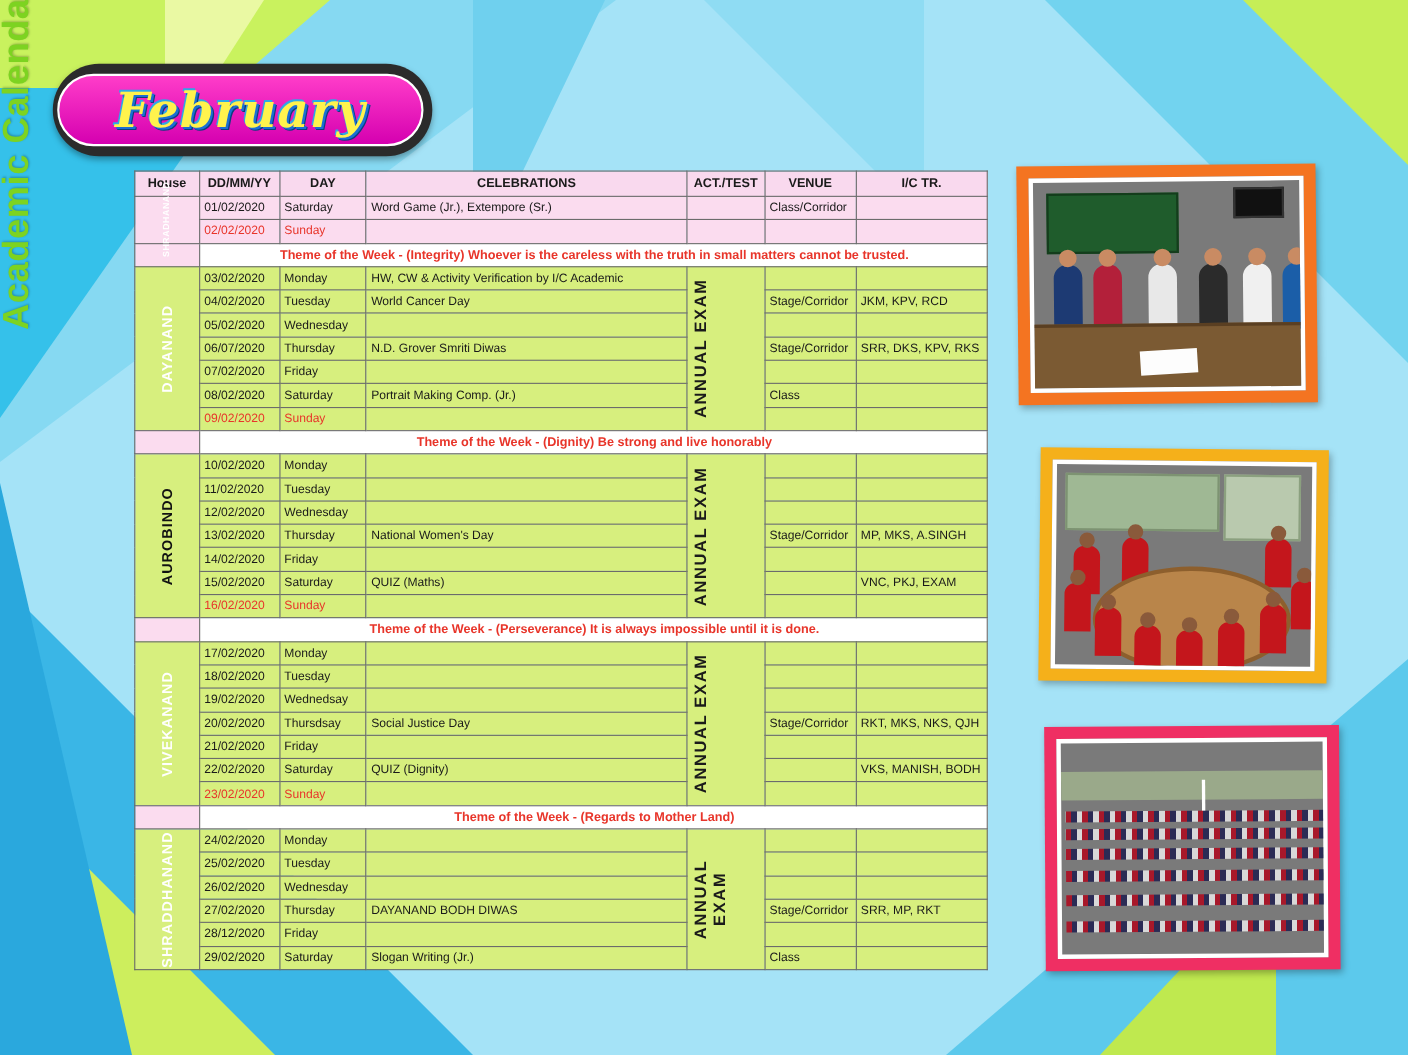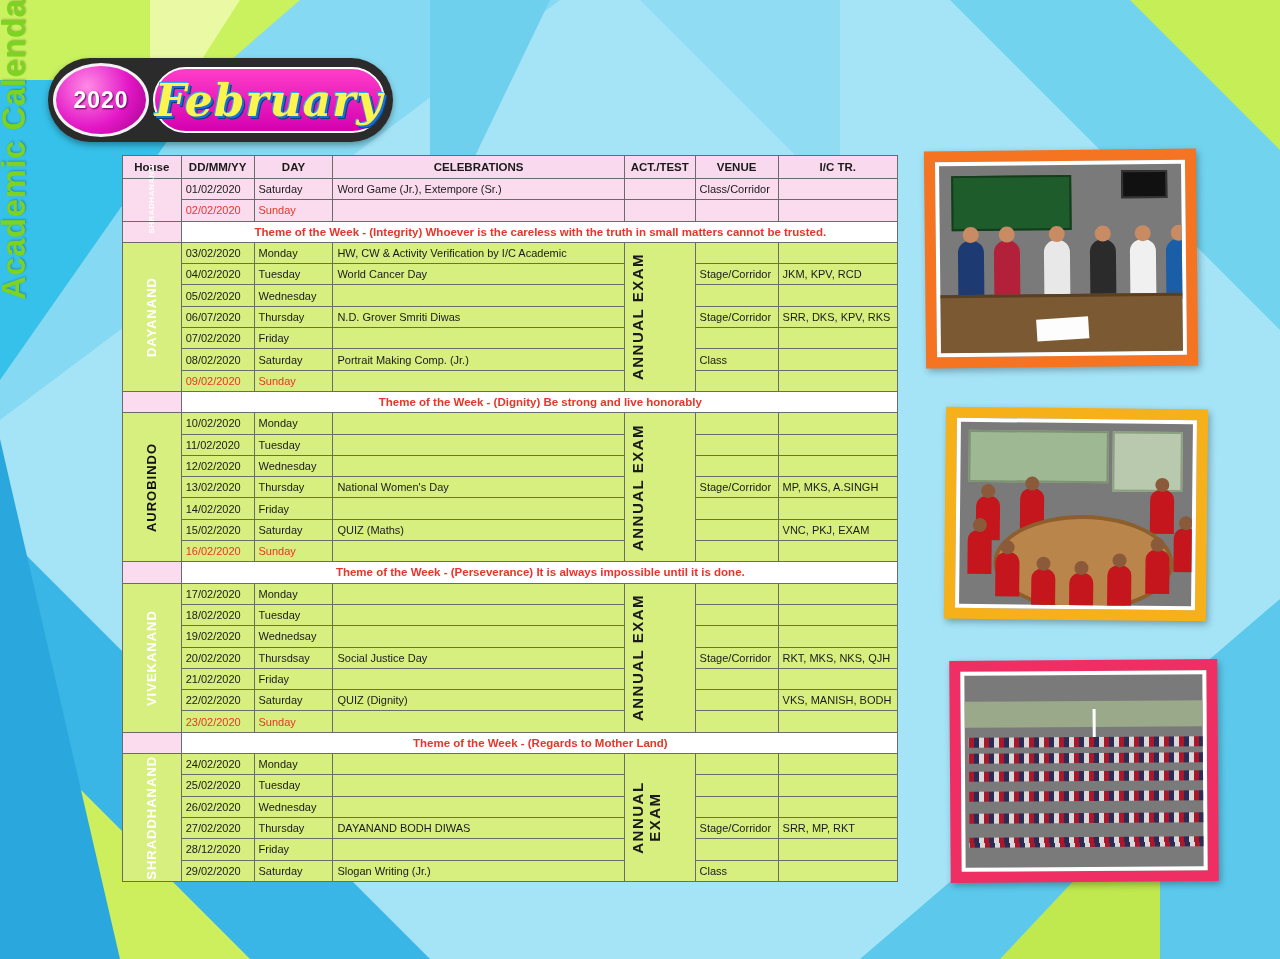--- a/index.html
+++ b/index.html
@@ -184,21 +184,20 @@
   <i class="b5"></i>
     <i class="b6"></i>
     <i class="b7"></i>
   <i class="b8"></i>
     <i class="b9"></i>
     <i class="b10"></i>
     <i class="b11"></i>
 </div>
 
 <div class="month-badge">
-  <div class="year-pill">2020</div>
   <div class="month-name-wrap">
     <span class="month-name">February</span>
   </div>
 </div>
 
 <div class="vtitle">Academic Calendar</div>
 
 <div class="cal-wrap">
   <table class="cal">
     <thead>

